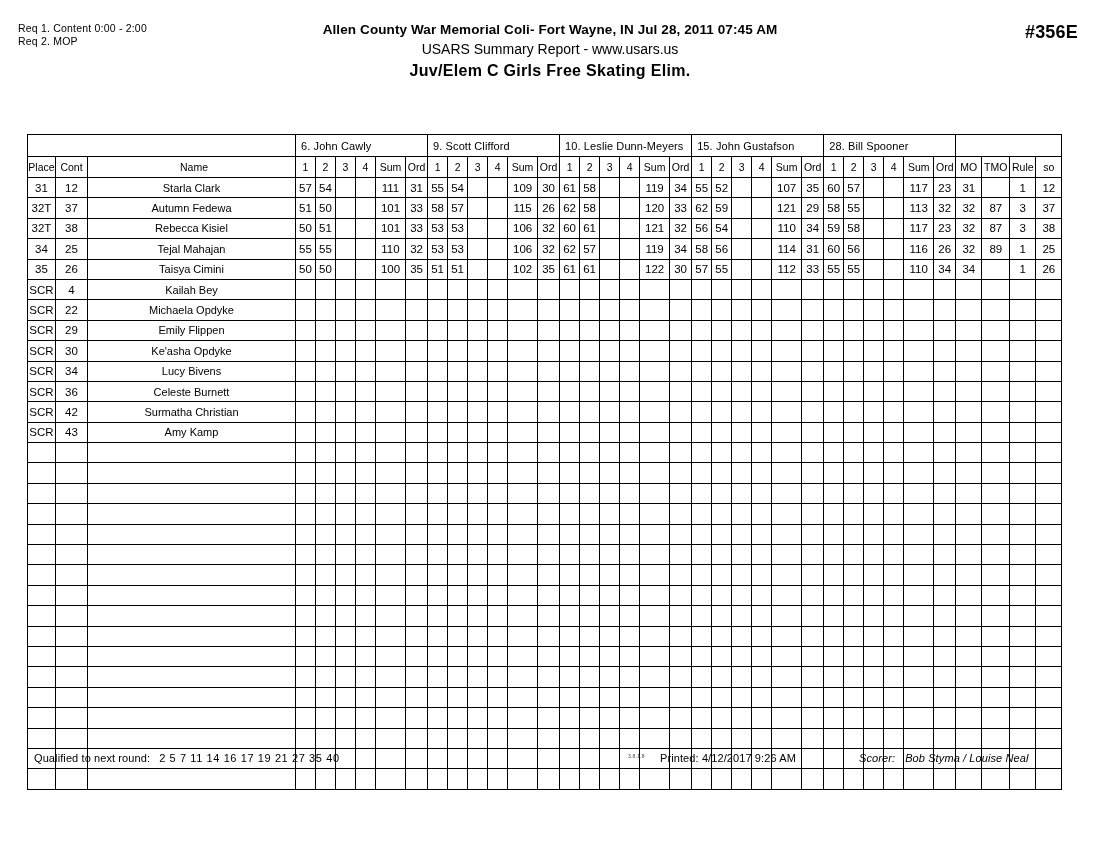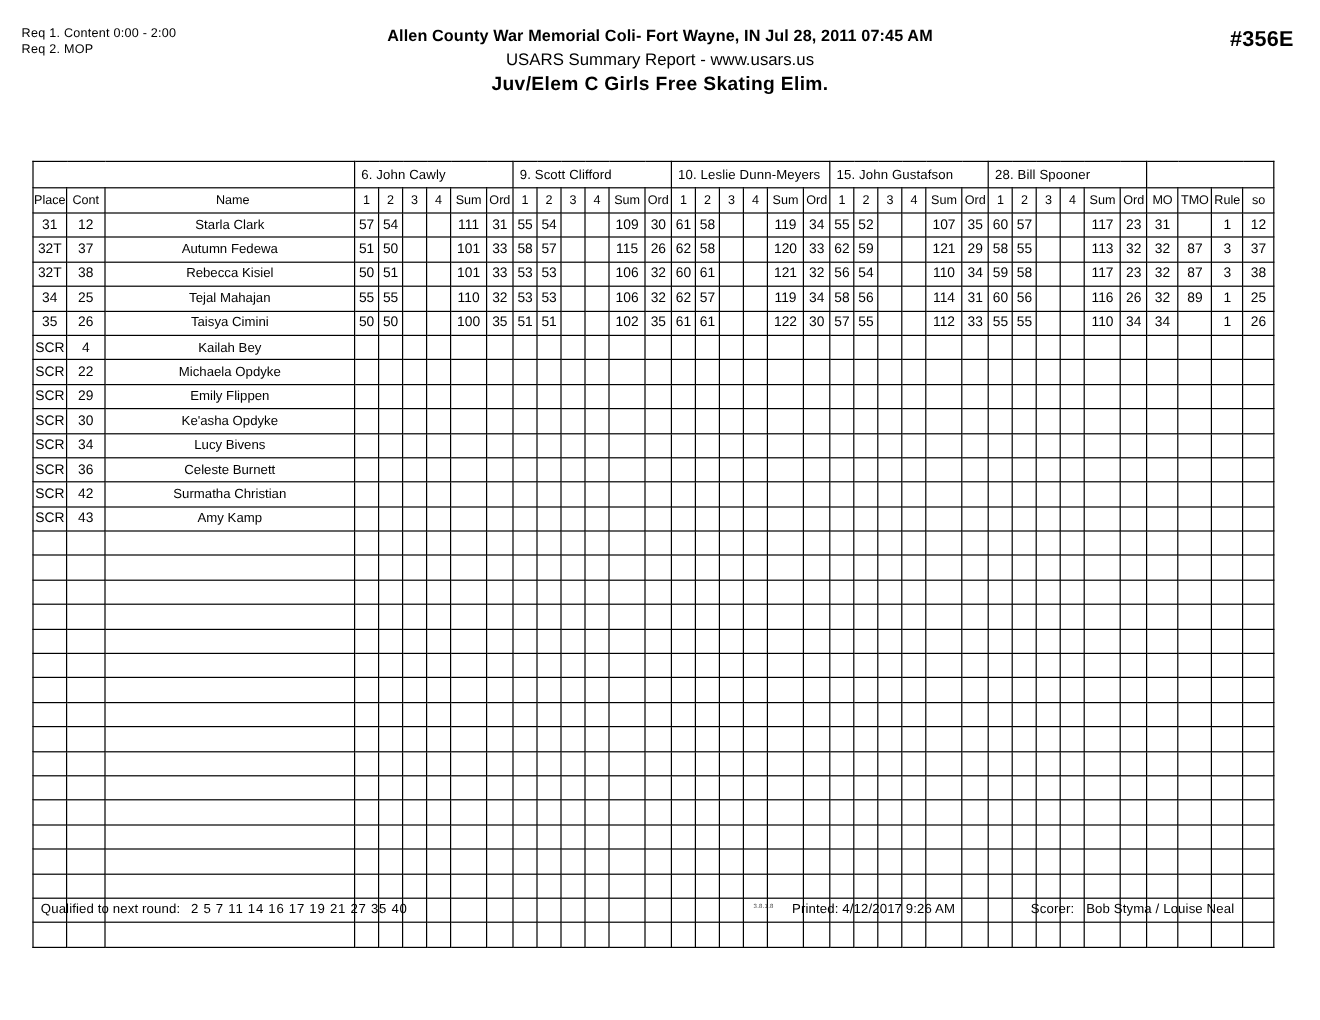--- a/index.html
+++ b/index.html
@@ -176,20 +176,21 @@
     position: absolute;
     left: 644px;
     top: 3px;
     letter-spacing: 0.1px;
   }
   #scorer {
     position: absolute;
     left: 843px;
     top: 3px;
     letter-spacing: 0.1px;
+    font-style: italic;
   }
   #scorer .nm {
     margin-left: 10px;
   }
 </style>
 </head>
 <body>
 
 <div id="header">
 

